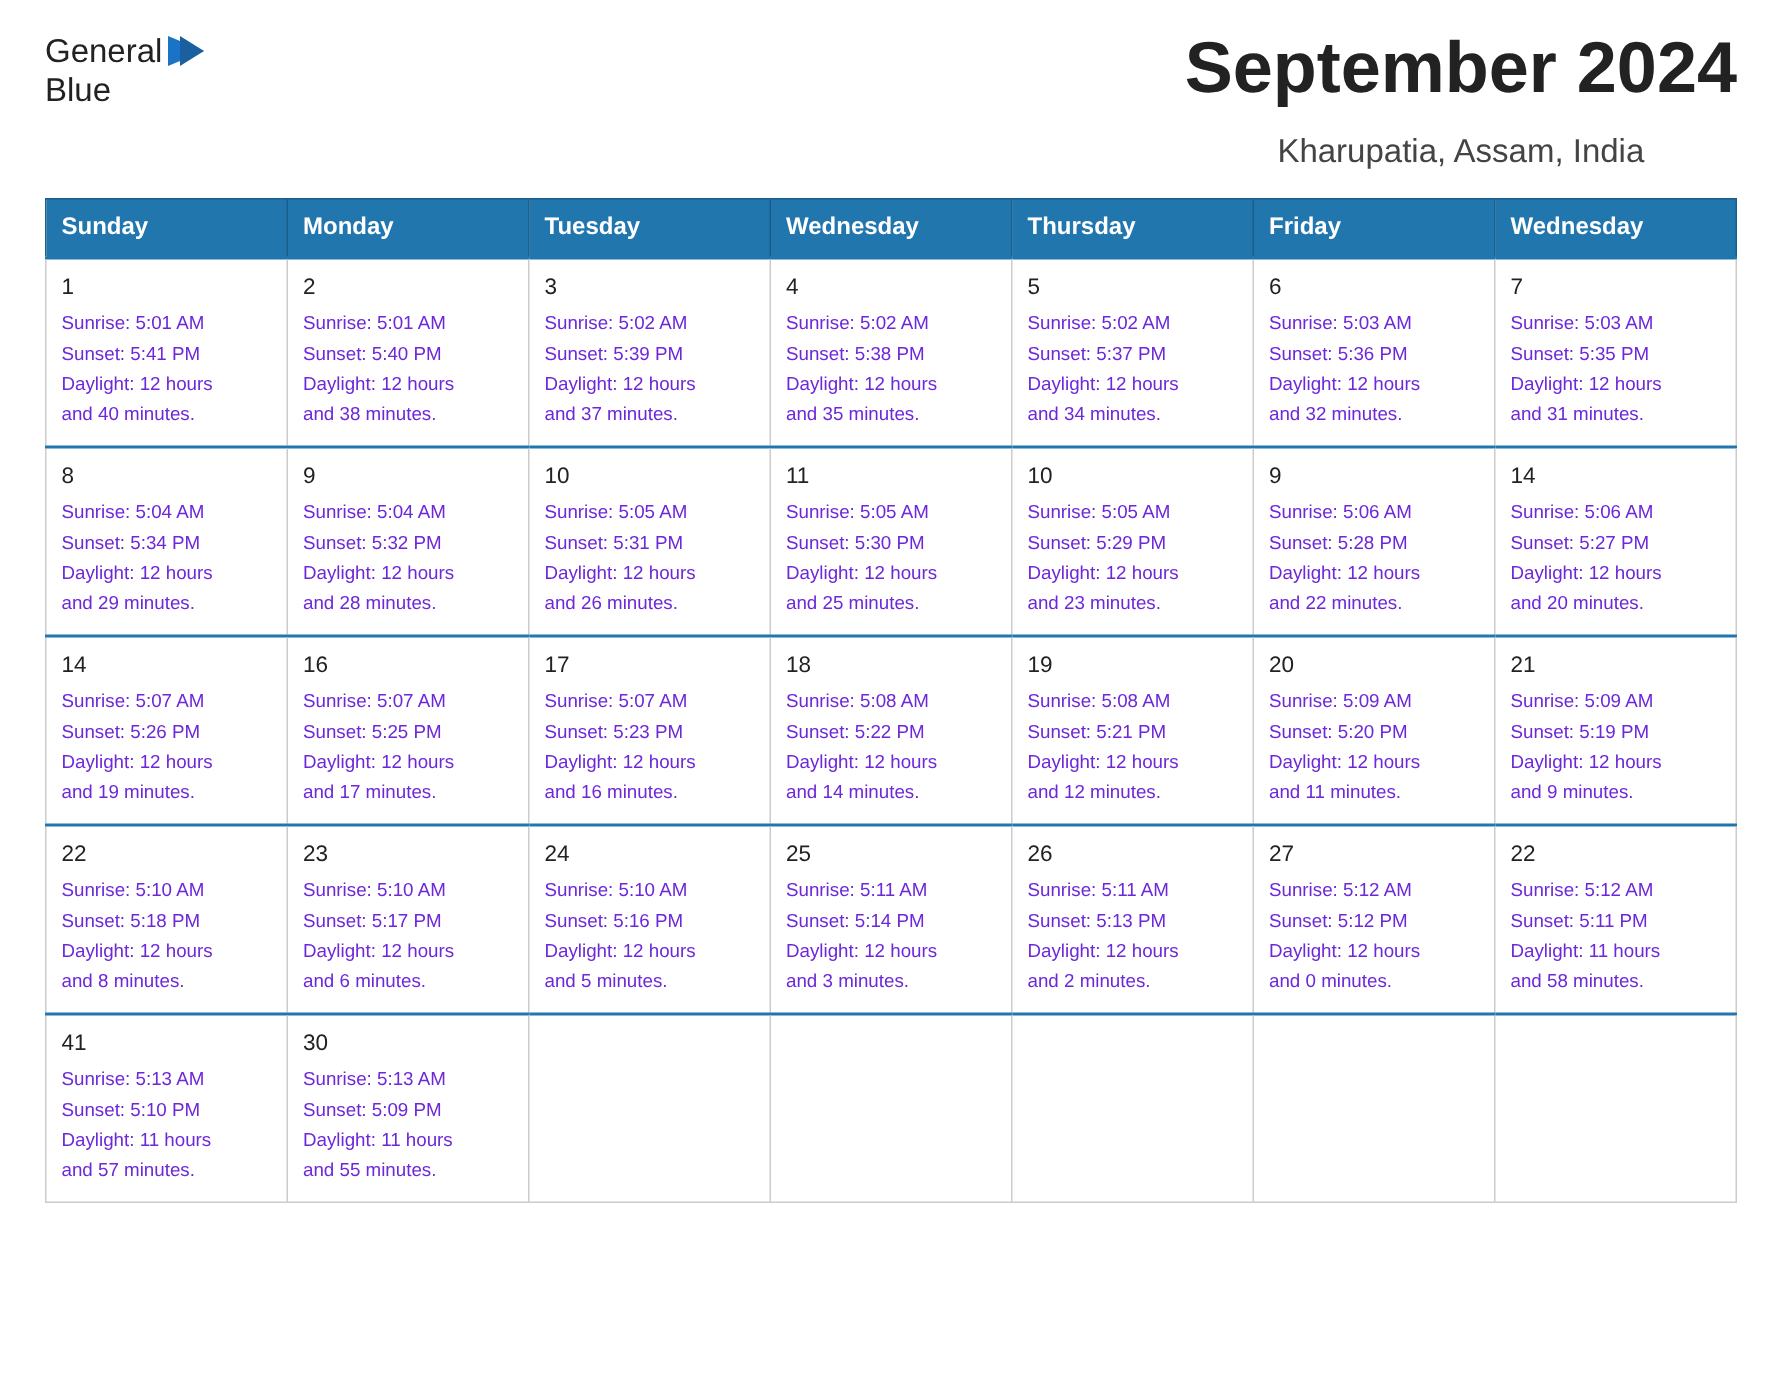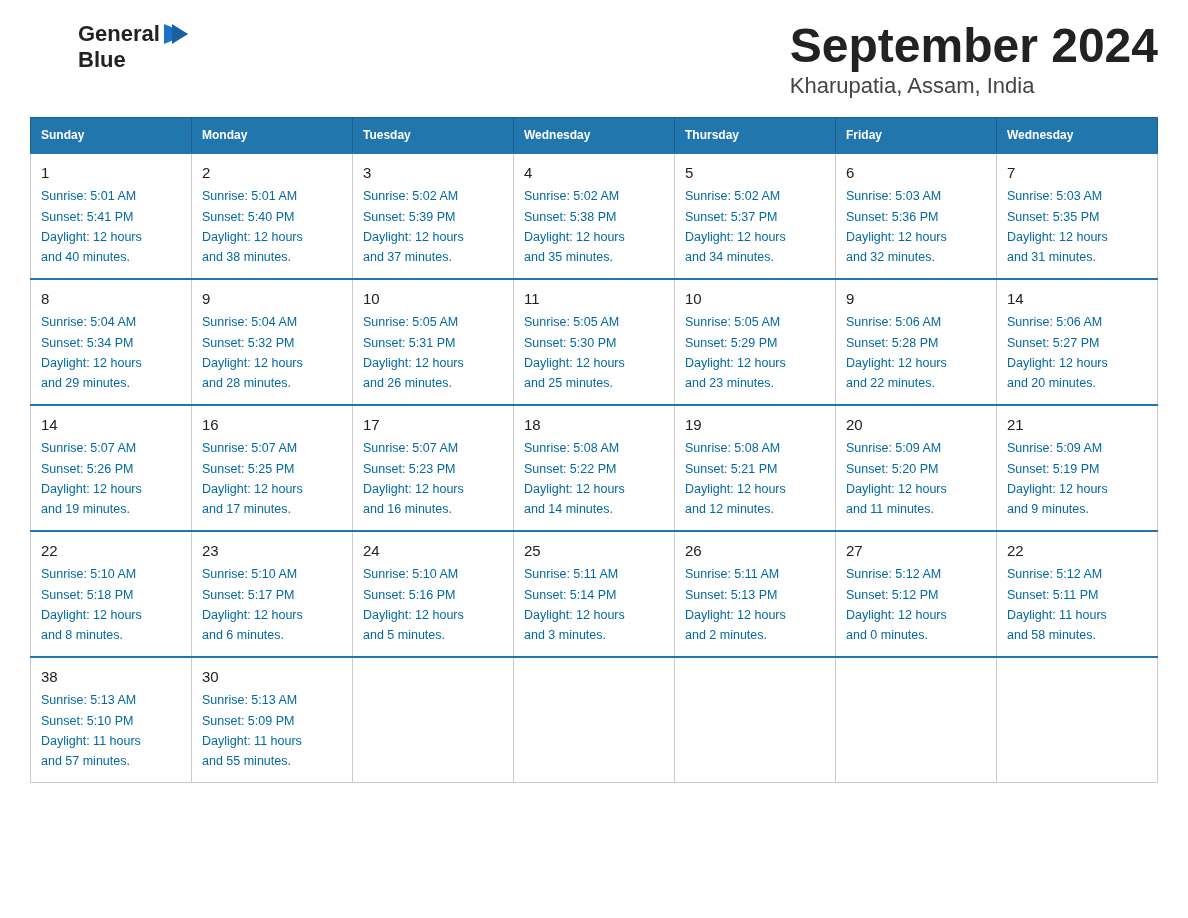--- a/index.html
+++ b/index.html
@@ -20,59 +20,58 @@
     }
 
     .logo {
       display: flex;
       align-items: center;
       gap: 0;
     }
 
     .logo-text {
       font-size: 22px;
-      font-weight: bold;
+      font-weight: normal;
       color: #222;
       line-height: 1.1;
-      margin-left: 48px;
     }
 
     .logo-icon {
       width: 28px;
       height: 28px;
       margin-left: 2px;
     }
 
     .title-block {
-      text-align: left;
+      text-align: center;
     }
 
     .calendar-title {
       font-size: 48px;
       font-weight: bold;
       color: #222;
       line-height: 1.1;
     }
 
     .calendar-subtitle {
       font-size: 22px;
       color: #444;
-      margin-top: 0;
+      margin-top: 15px;
     }
 
     table {
       width: 100%;
       border-collapse: collapse;
       table-layout: fixed;
     }
 
     thead th {
       background-color: #2176ae;
       color: #fff;
-      font-size: 12px;
+      font-size: 16px;
       font-weight: bold;
       padding: 10px 10px 10px 10px;
       text-align: left;
       border: 1px solid #1a5f8a;
     }
 
     tbody td {
       vertical-align: top;
       padding: 8px 10px 10px 10px;
       border: 1px solid #ccc;
@@ -86,21 +85,21 @@
     .day-number {
       font-size: 15px;
       font-weight: normal;
       color: #222;
       display: block;
       margin-bottom: 2px;
     }
 
     .day-info {
       font-size: 12.5px;
-      color: #0369a1;
+      color: #6d28d9;
       line-height: 1.55;
     }
 
     .empty-cell {
       border-top: 2px solid #2176ae;
     }
   </style>
 </head>
 <body>
 
@@ -251,21 +250,21 @@
         <span class="day-number">27</span>
         <span class="day-info">Sunrise: 5:12 AM<br>Sunset: 5:12 PM<br>Daylight: 12 hours<br>and 0 minutes.</span>
       </td>
         <td>
         <span class="day-number">22</span>
         <span class="day-info">Sunrise: 5:12 AM<br>Sunset: 5:11 PM<br>Daylight: 11 hours<br>and 58 minutes.</span>
       </td>
       </tr>
       <tr>
         <td>
-        <span class="day-number">38</span>
+        <span class="day-number">41</span>
         <span class="day-info">Sunrise: 5:13 AM<br>Sunset: 5:10 PM<br>Daylight: 11 hours<br>and 57 minutes.</span>
       </td>
         <td>
         <span class="day-number">30</span>
         <span class="day-info">Sunrise: 5:13 AM<br>Sunset: 5:09 PM<br>Daylight: 11 hours<br>and 55 minutes.</span>
       </td>
         <td class="empty-cell"></td>
         <td class="empty-cell"></td>
         <td class="empty-cell"></td>
         <td class="empty-cell"></td>

